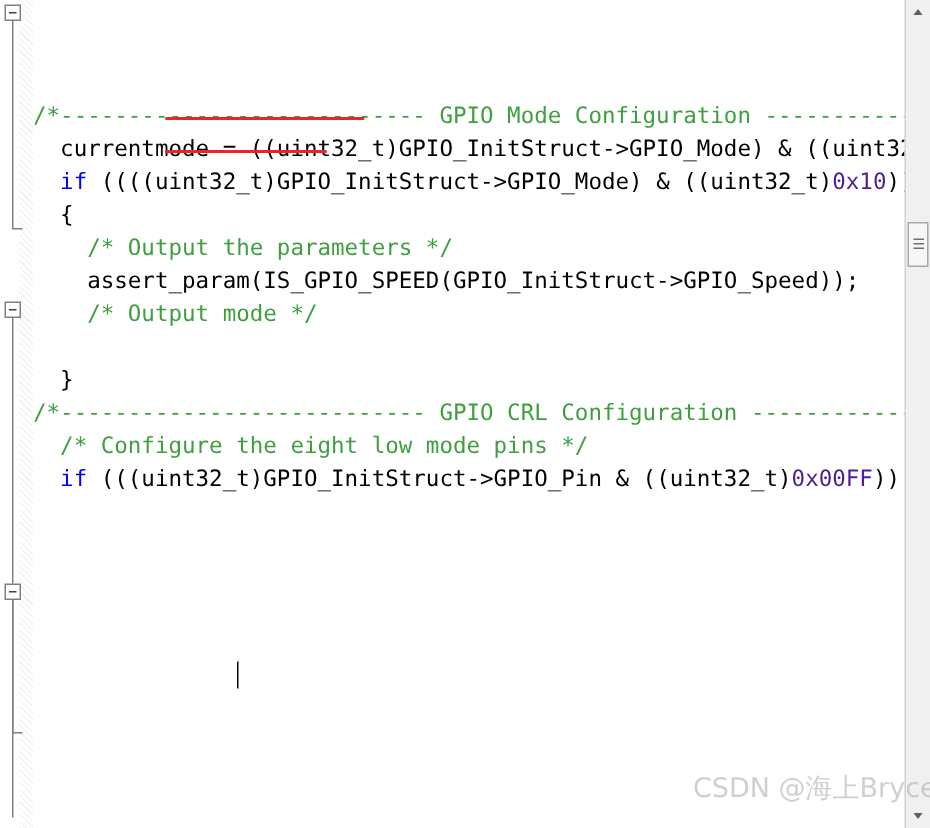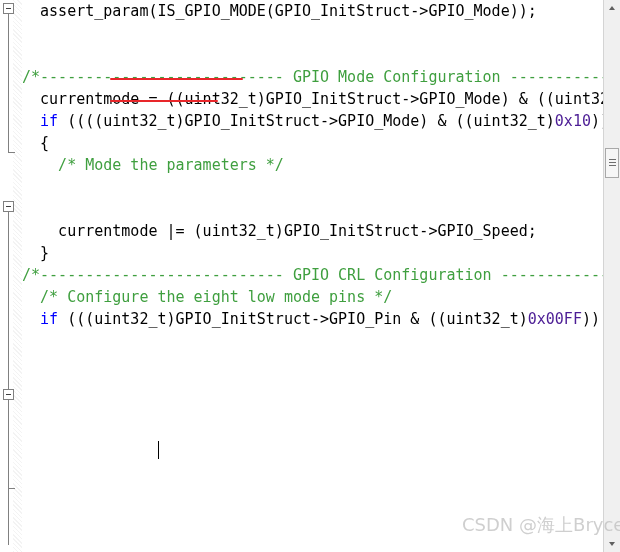--- a/index.html
+++ b/index.html
@@ -109,28 +109,28 @@
       <div class="foldline" style="left: 8px; top: 14px; height: 138px;"></div>
       <div class="foldend" style="left: 8px; top: 152px; width: 7px;"></div>
       <div class="foldbox" style="left: 3px; top: 201px;"></div>
       <div class="foldline" style="left: 8px; top: 212px; height: 333px;"></div>
       <div class="foldbox" style="left: 3px; top: 389px;"></div>
       <div class="foldline" style="left: 8px; top: 400px; height: 88px;"></div>
       <div class="foldend" style="left: 8px; top: 488px; width: 7px;"></div>
     </div>
 
   <div class="code" id="code-layer">
-      <div class="line" style="top: 0px;"><span class="pln">  assert_param(IS_GPIO_MODE(GPIO_InitStruct-&gt;GPIO_Mode));</span></div>
       <div class="line" style="top: 44px;"><span class="pln"></span></div>
       <div class="line" style="top: 66px;"><span class="cmt">/*--------------------------- GPIO Mode Configuration ------------</span></div>
       <div class="line" style="top: 88px;"><span class="pln">  currentmode = ((uint32_t)GPIO_InitStruct-&gt;GPIO_Mode) &amp; ((uint32_t</span></div>
       <div class="line" style="top: 110px;"><span class="pln">  </span><span class="kw">if</span><span class="pln"> ((((uint32_t)GPIO_InitStruct-&gt;GPIO_Mode) &amp; ((uint32_t)</span><span class="num">0x10</span><span class="pln">))</span></div>
       <div class="line" style="top: 132px;"><span class="pln">  {</span></div>
-      <div class="line" style="top: 154px;"><span class="cmt">    /* Mode the parameters */</span></div>
-      <div class="line" style="top: 220px;"><span class="pln">    currentmode |= (uint32_t)GPIO_InitStruct-&gt;GPIO_Speed;</span></div>
+      <div class="line" style="top: 154px;"><span class="cmt">    /* Output the parameters */</span></div>
+      <div class="line" style="top: 176px;"><span class="pln">    assert_param(IS_GPIO_SPEED(GPIO_InitStruct-&gt;GPIO_Speed));</span></div>
+      <div class="line" style="top: 198px;"><span class="cmt">    /* Output mode */</span></div>
       <div class="line" style="top: 242px;"><span class="pln">  }</span></div>
       <div class="line" style="top: 264px;"><span class="cmt">/*--------------------------- GPIO CRL Configuration -------------</span></div>
       <div class="line" style="top: 286px;"><span class="cmt">  /* Configure the eight low mode pins */</span></div>
       <div class="line" style="top: 308px;"><span class="pln">  </span><span class="kw">if</span><span class="pln"> (((uint32_t)GPIO_InitStruct-&gt;GPIO_Pin &amp; ((uint32_t)</span><span class="num">0x00FF</span><span class="pln">)) !=</span></div>
     </div>
 
   <div id="underline-layer">
       <div class="uline" style="left: 110px; top: 78px; width: 133px;"></div>
       <div class="uline" style="left: 110px; top: 100px; width: 108px;"></div>
     </div>

